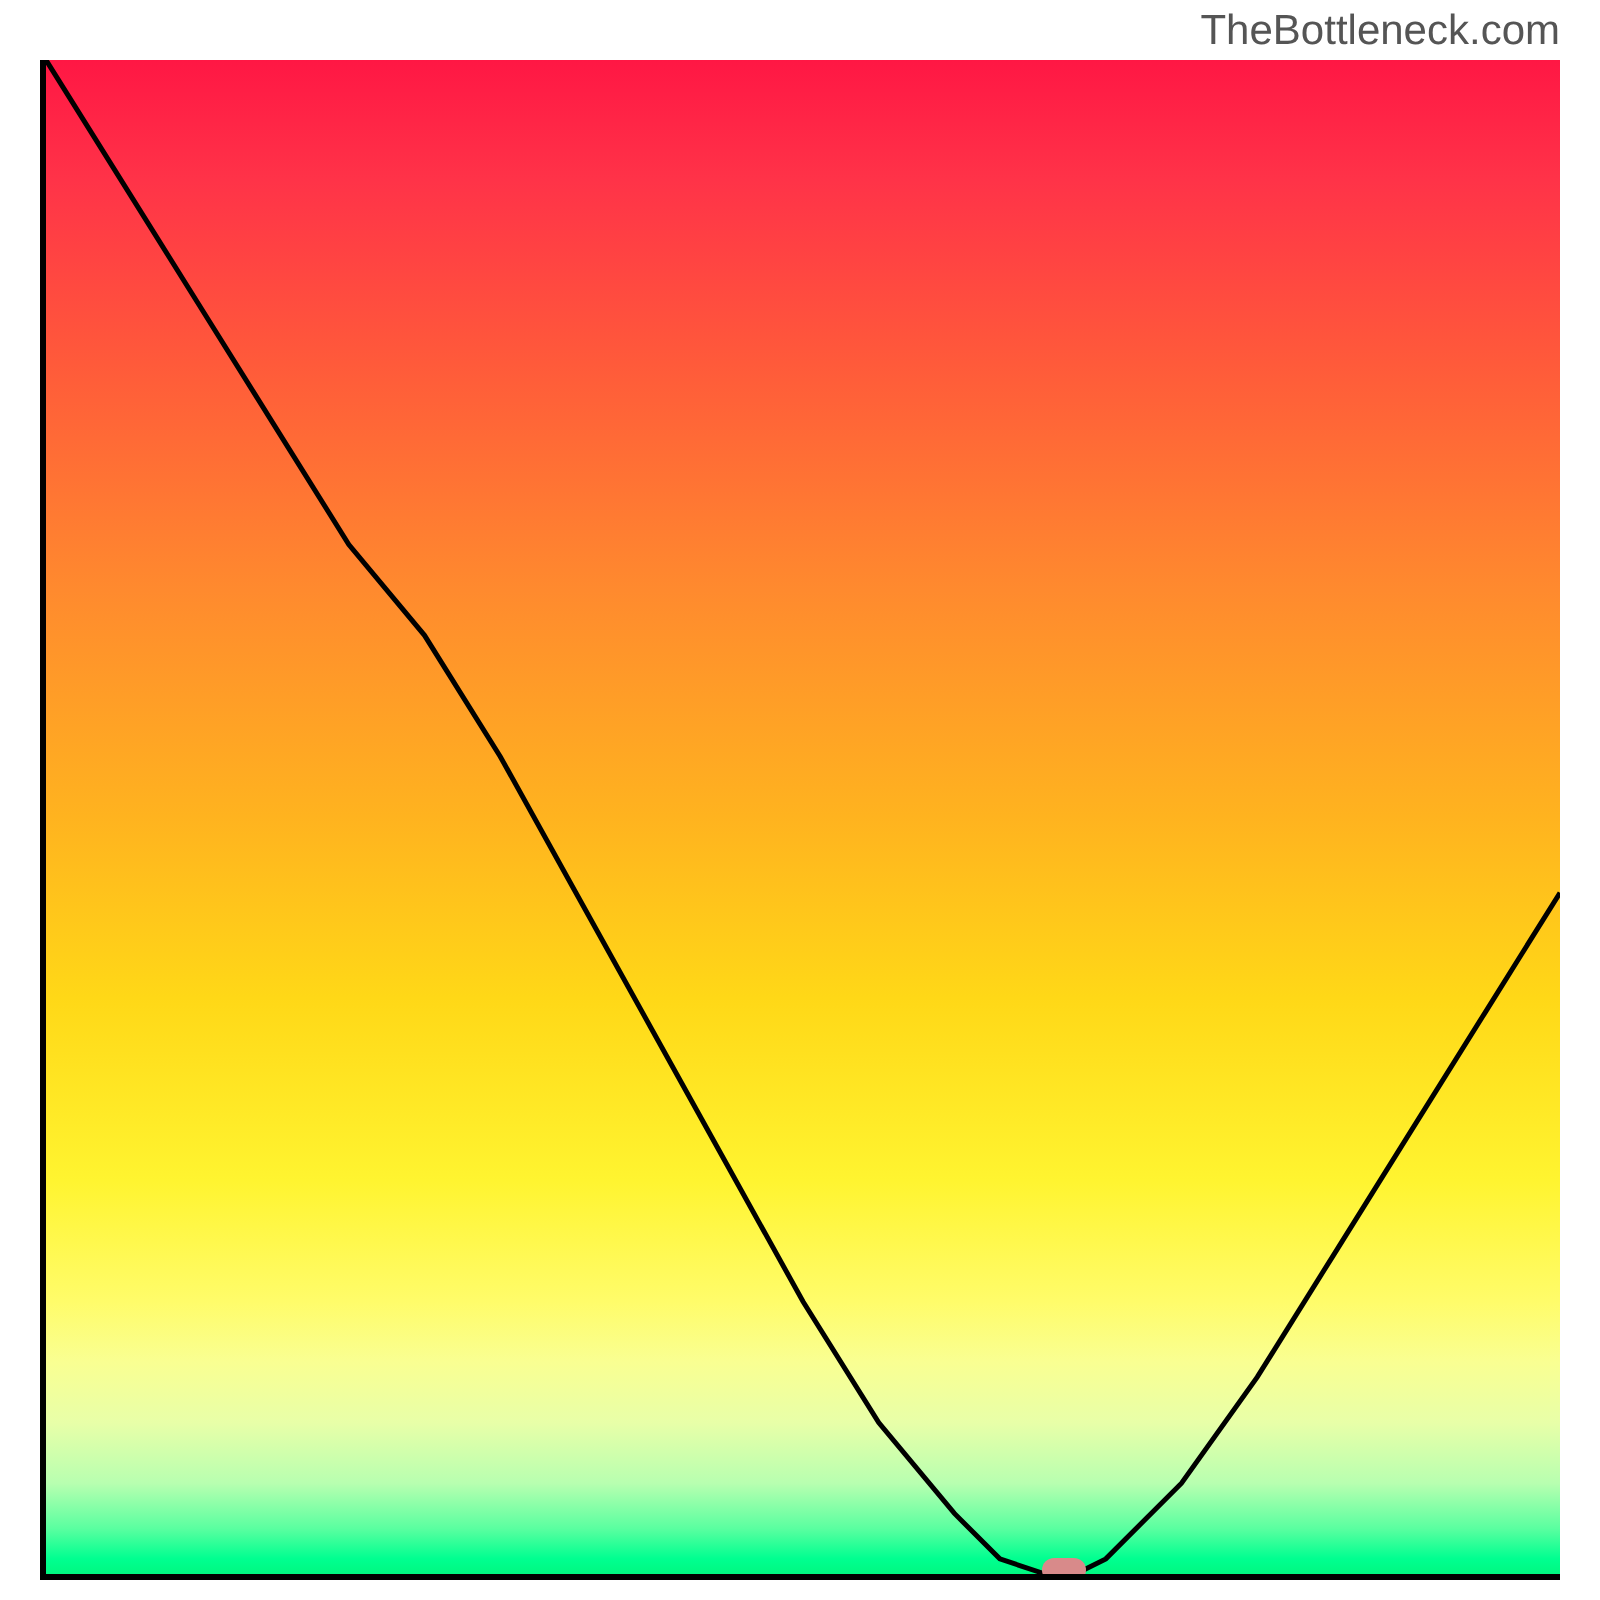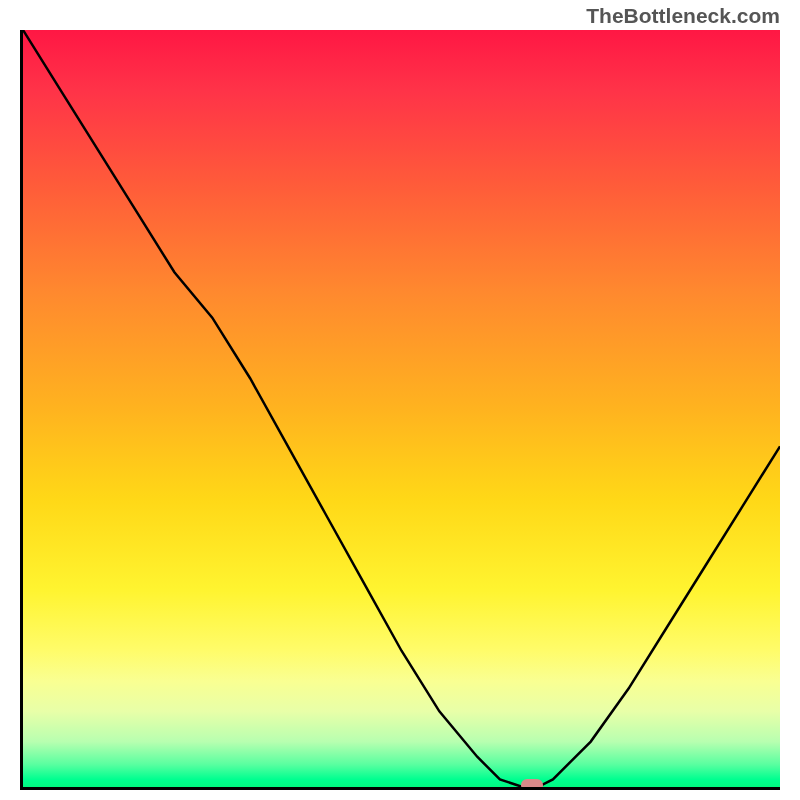--- a/index.html
+++ b/index.html
@@ -10,21 +10,21 @@
     background: #ffffff;
     font-family: Arial, sans-serif;
     position: relative;
   }
   .watermark {
     position: absolute;
     top: 4px;
     right: 20px;
     font-size: 21px;
     color: #555555;
-    font-weight: bold;
+    font-weight: normal;
     z-index: 10;
   }
   .chart-area {
     position: absolute;
     top: 30px;
     left: 20px;
     width: 760px;
     height: 760px;
     border-left: 3px solid #000;
     border-bottom: 3px solid #000;

